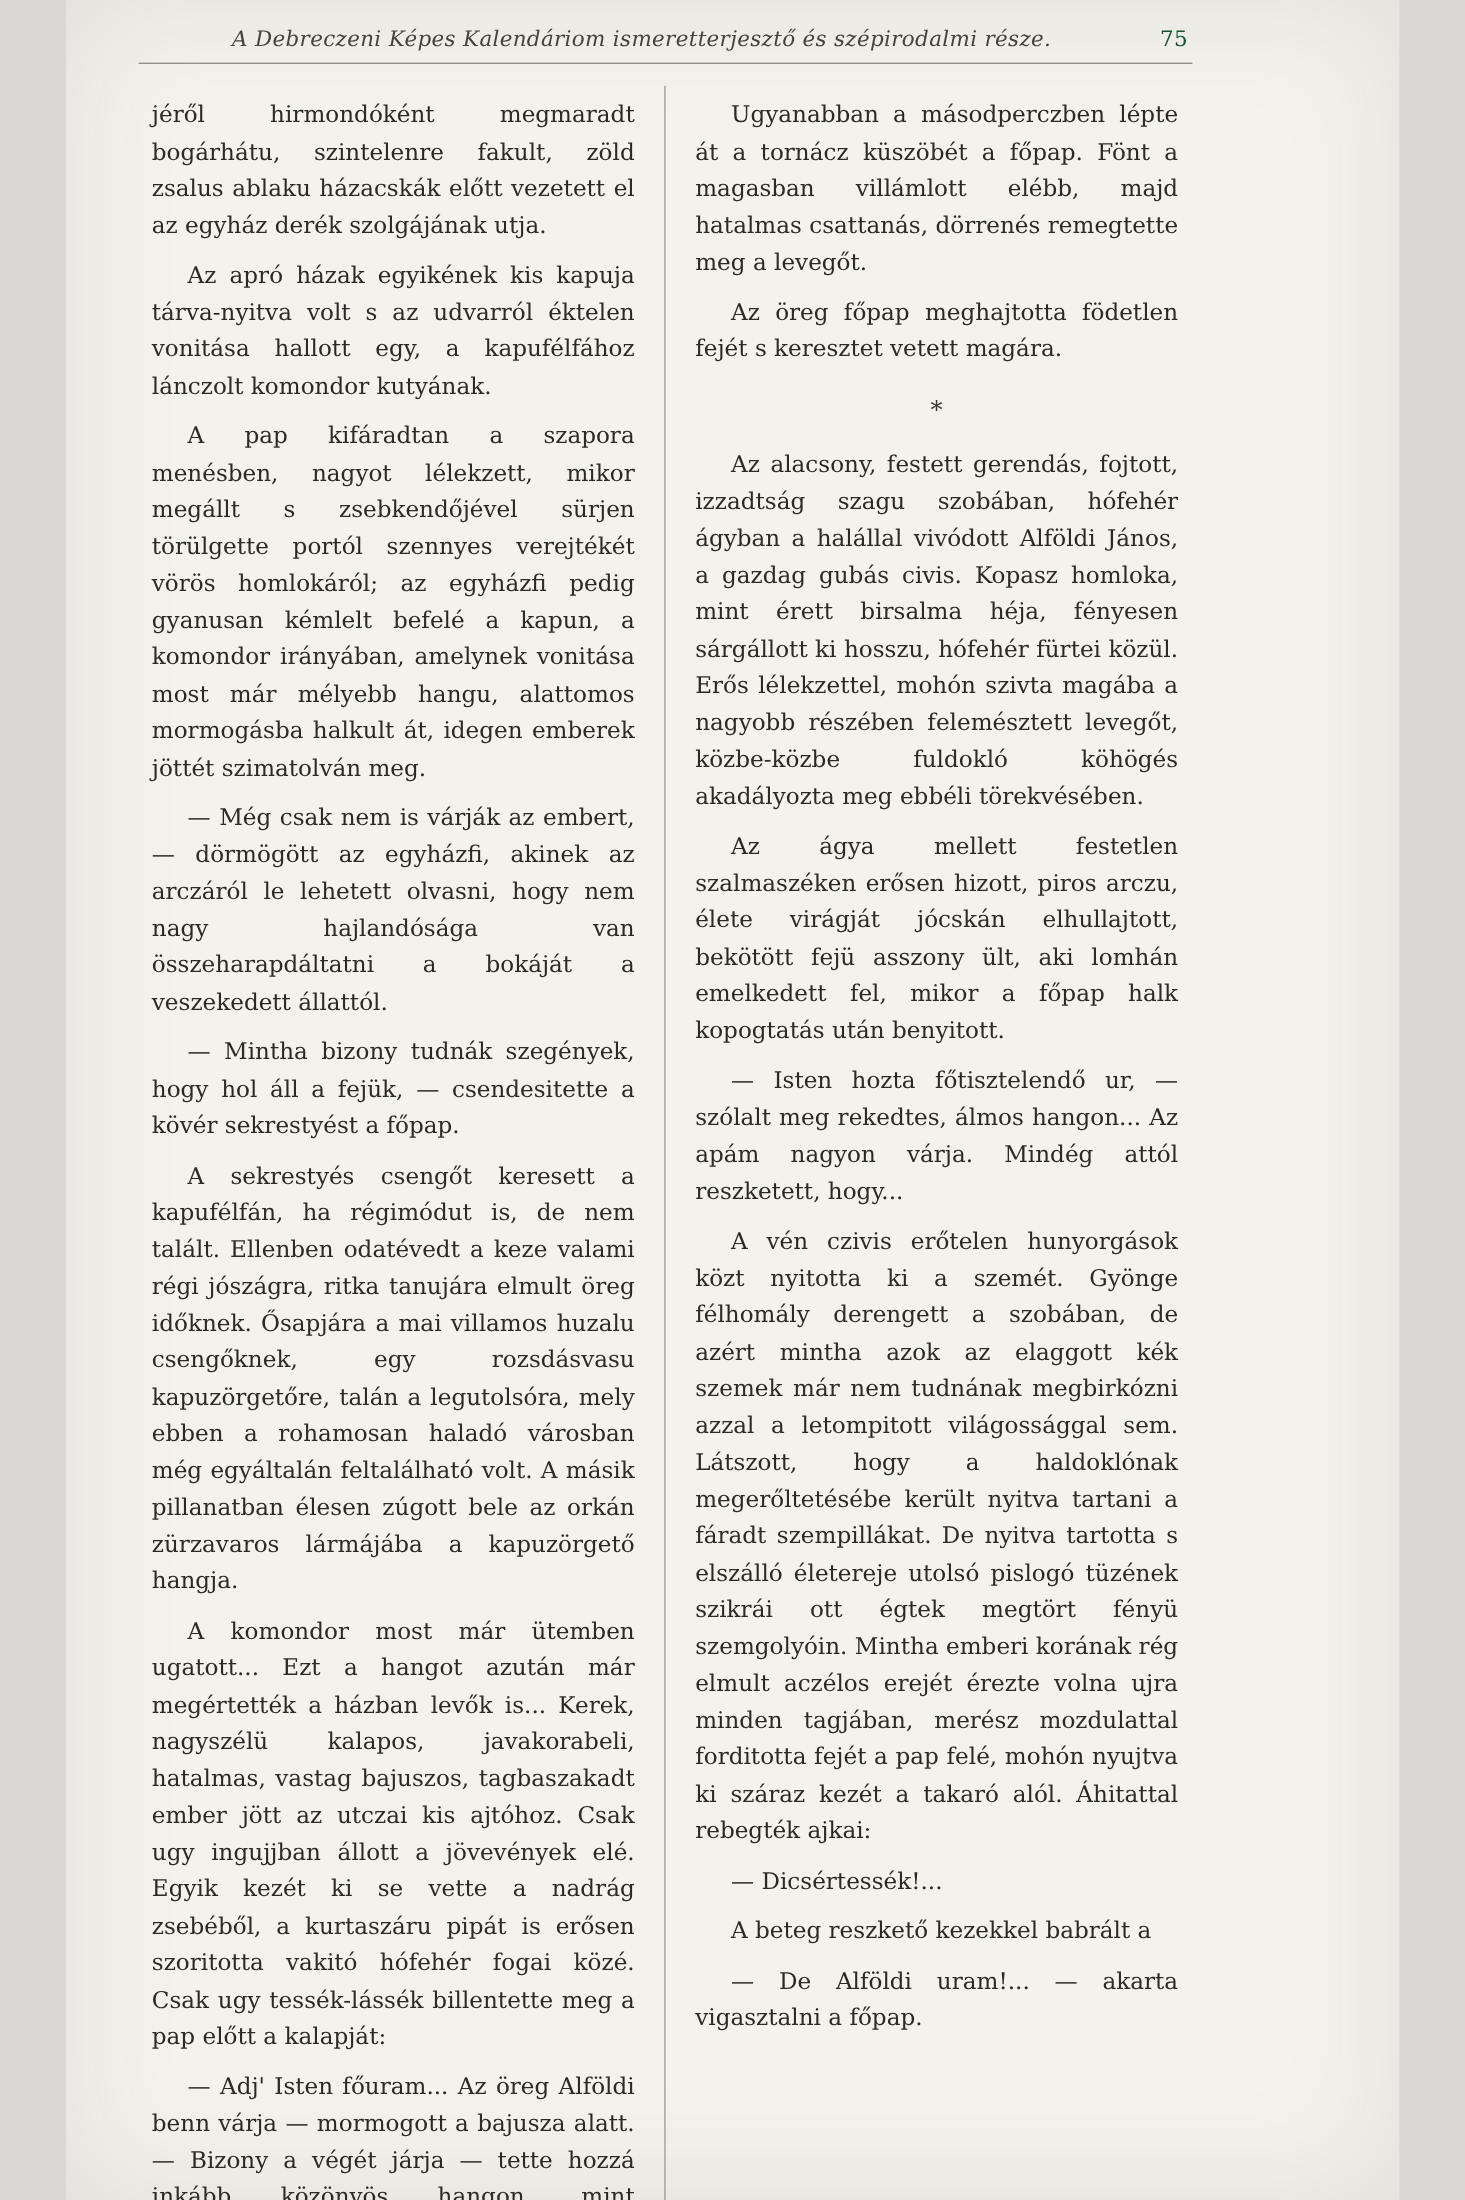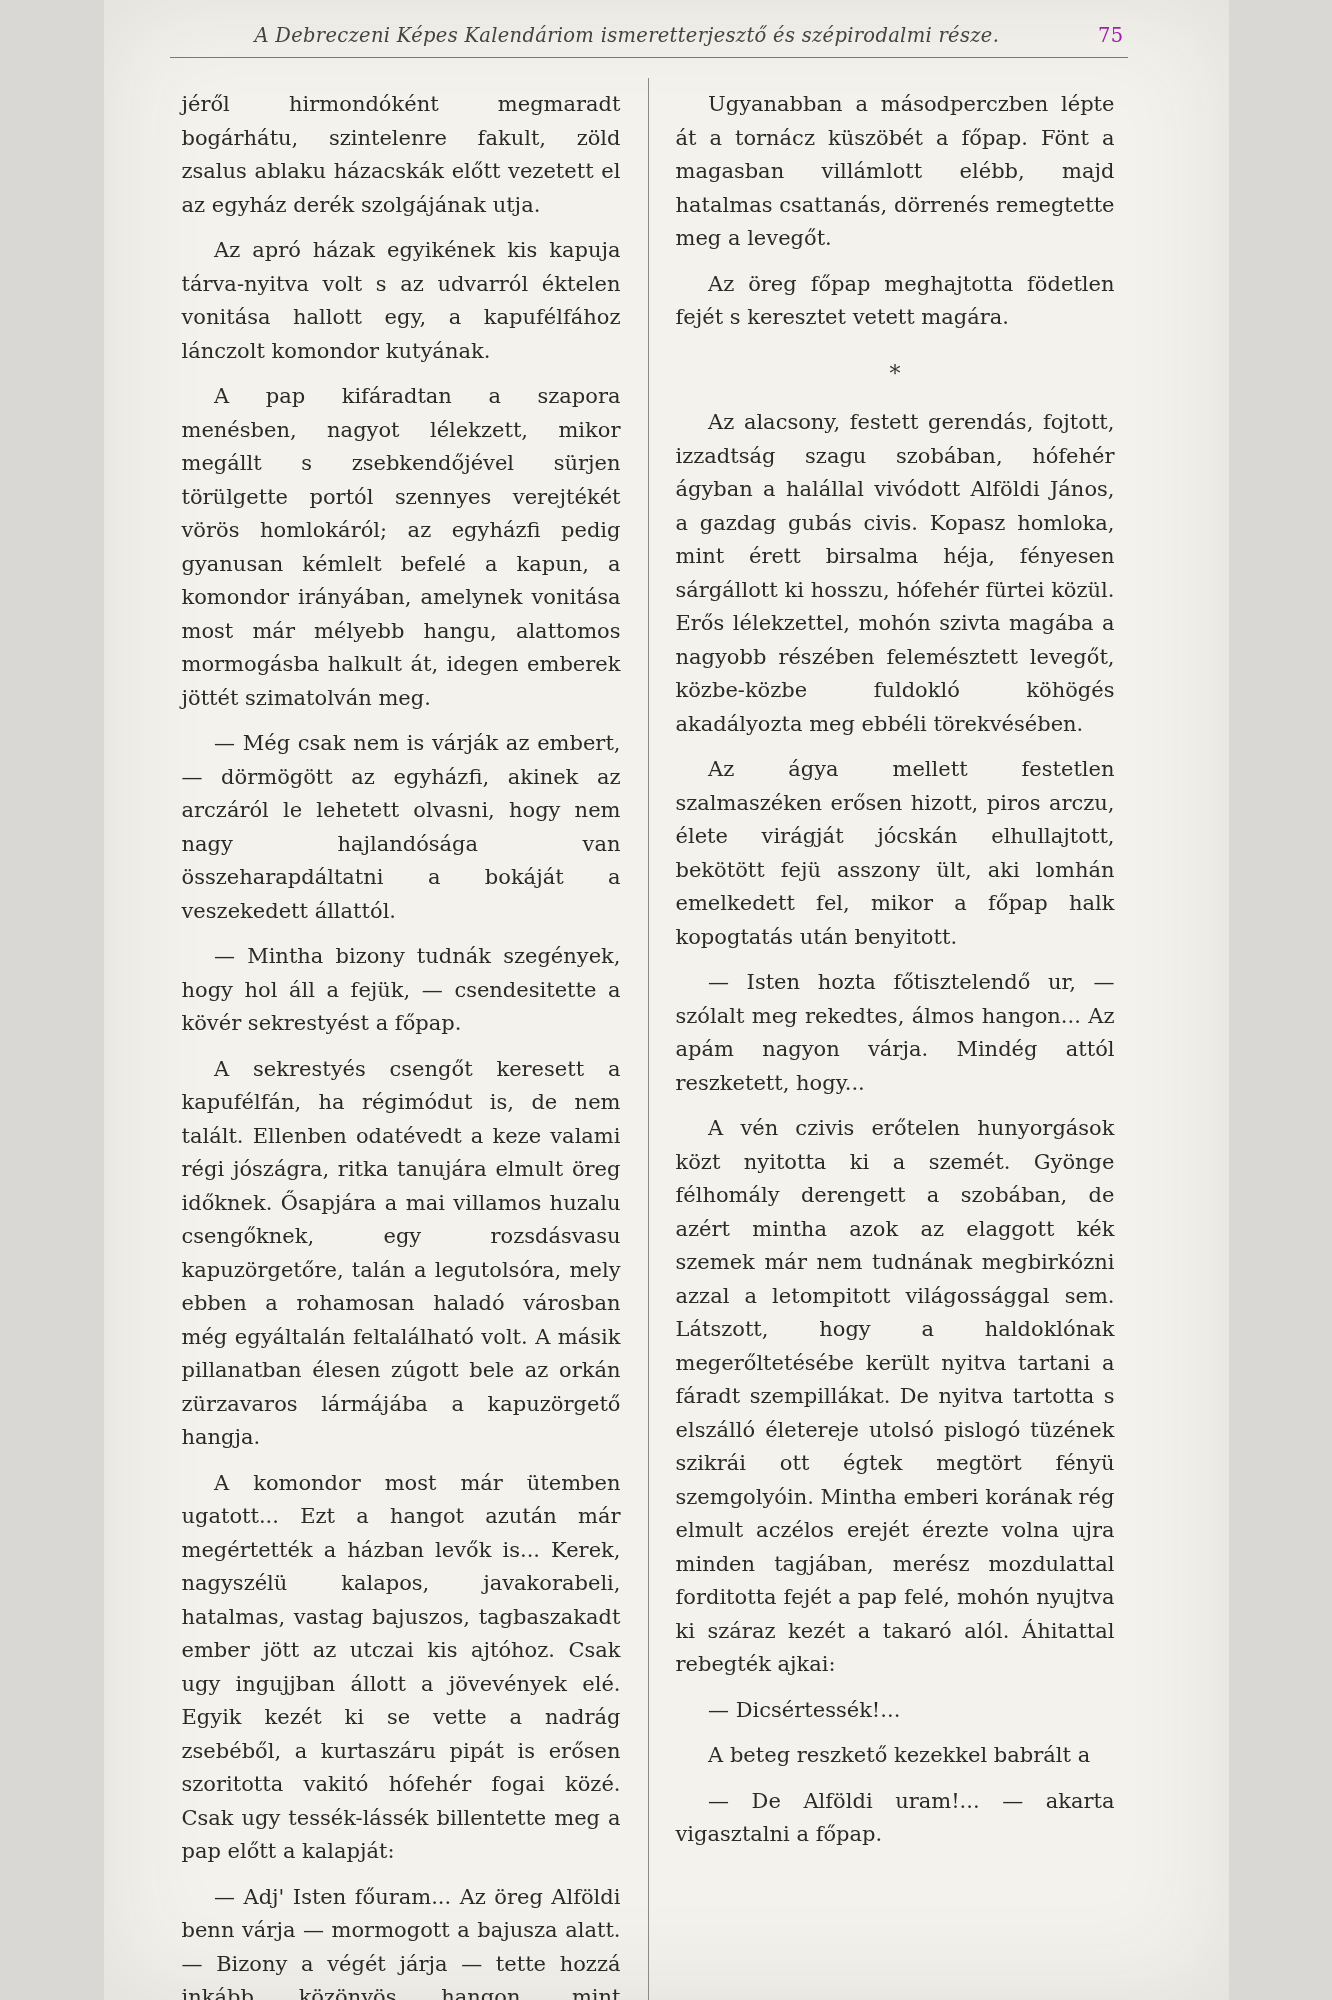--- a/index.html
+++ b/index.html
@@ -3,21 +3,21 @@
 <meta charset="utf-8">
 <title>A Debreczeni Képes Kalendáriom — 75</title>
 <style>
   * { box-sizing: border-box; }
   html, body { margin: 0; padding: 0; }
   body {
     background: #d9d8d4;
     font-family: "DejaVu Serif", "Liberation Serif", serif;
   }
   .page {
-    width: 1125px;
+    width: 1212px;
     height: 2000px;
     margin: 0 auto;
     background: #f3f2ed;
     color: #2c2a25;
     position: relative;
     overflow: hidden;
     box-shadow: inset 0 0 110px rgba(70, 62, 40, 0.10);
   }
   .content {
     position: absolute;
@@ -34,21 +34,21 @@
     color: #45433c;
     letter-spacing: 0.3px;
   }
   .header-title {
     flex: 1;
     text-align: center;
     font-style: italic;
   }
   .page-number {
     font-style: normal;
-    color: #a21caf;
+    color: #14532d;
   }
   .header-rule {
     border: 0;
     border-top: 1.5px solid #7c796f;
     margin: 0;
     height: 0;
   }
   .columns {
     display: flex;
     margin-top: 18px;

